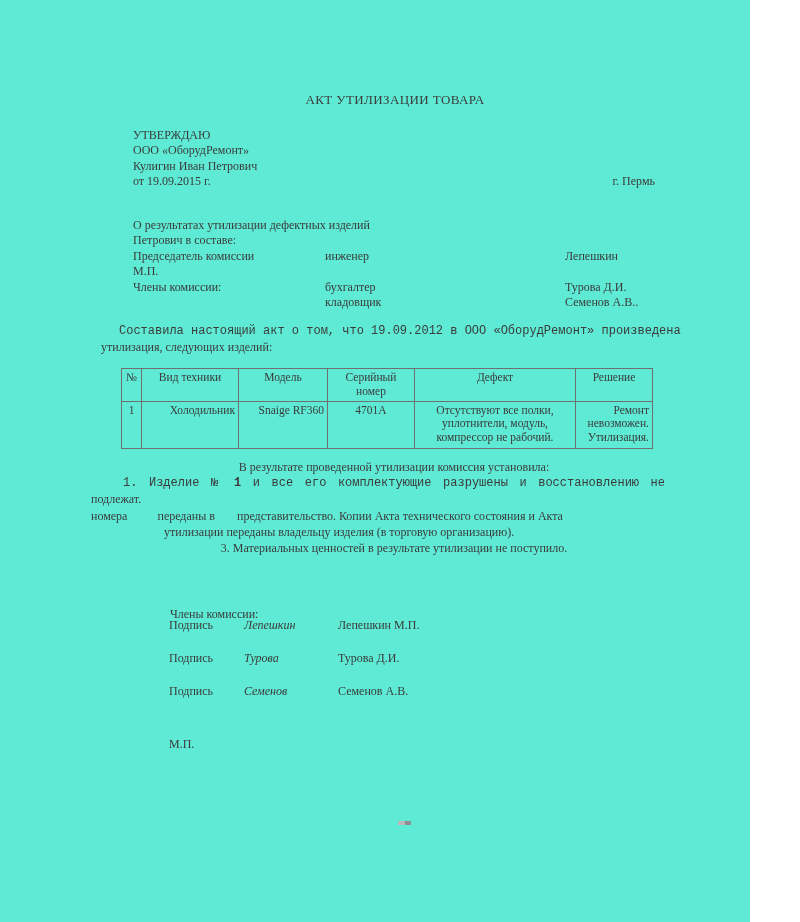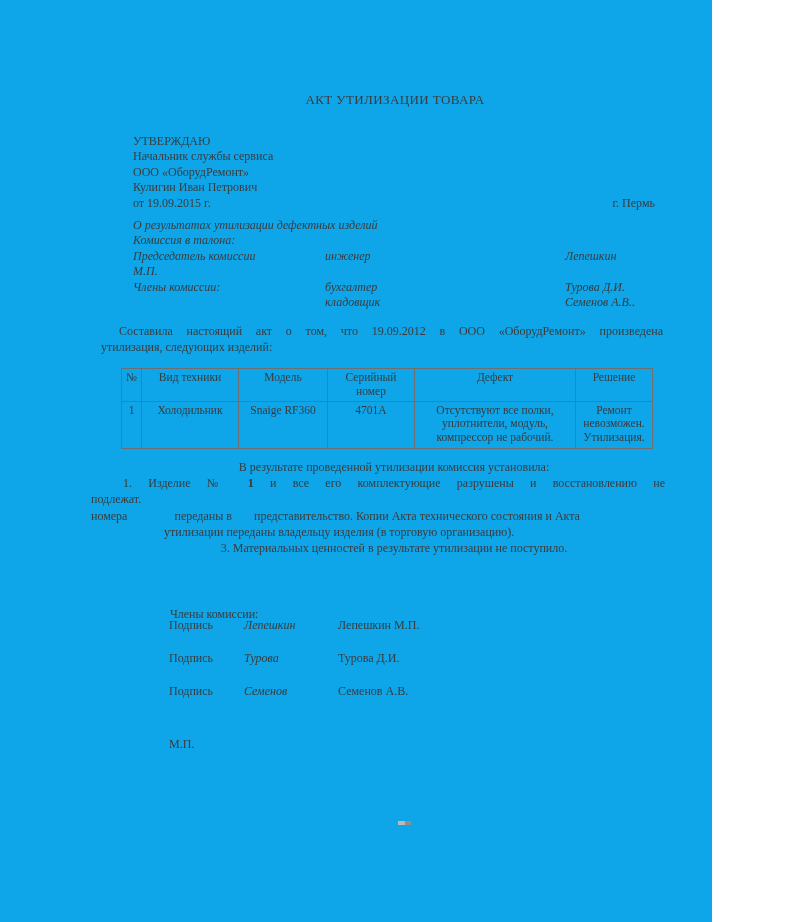--- a/index.html
+++ b/index.html
@@ -13,70 +13,71 @@
     font-family: "Liberation Serif", "DejaVu Serif", serif;
     color: #3b3b3b;
     font-size: 12px;
     position: relative;
     overflow: hidden;
   }
   .page {
     position: relative;
     width: 712px;
     height: 922px;
-    background: #0ea5e9;
+    background: #5eead4;
+    padding-left: 38px;
   }
   .doc-title {
     position: absolute;
     top: 92px;
     left: 0;
     width: 790px;
     text-align: center;
     font-size: 13px;
     letter-spacing: 0.4px;
   }
   
   .approval {
     position: absolute;
-    top: 134px;
+    top: 128px;
     left: 133px;
     width: 522px;
     line-height: 15.4px;
   }
   .approval .line5 {
     display: flex;
     justify-content: space-between;
     align-items: flex-end;
   }
   
   .about {
     position: absolute;
     top: 218px;
     left: 133px;
     width: 532px;
     line-height: 15.4px;
-    font-style: italic;
   }
   .commission-grid {
     display: grid;
     grid-template-columns: 192px 240px 1fr;
     line-height: 15.4px;
   }
   
   .statement {
     position: absolute;
     top: 324px;
     left: 101px;
     width: 562px;
     line-height: 15.6px;
   }
   .jl {
     text-align: justify;
     text-align-last: justify;
     white-space: nowrap;
+    font-family: Liberation Mono, monospace;
   }
   .ind18 { text-indent: 18px; }
   .ind32 { text-indent: 32px; text-align: center; }
   .ind73 { text-indent: 73px; }
   
   .act-table {
     position: absolute;
     top: 368px;
     left: 121px;
     border-collapse: collapse;
@@ -93,31 +94,31 @@
   }
   .act-table th { text-align: center; height: 26px; }
   .act-table td { height: 42px; }
   .c-num    { width: 20px; }
   .c-type   { width: 97px; }
   .c-model  { width: 89px; }
   .c-serial { width: 87px; }
   .c-defect { width: 161px; }
   .c-dec    { width: 77px; }
   .td-center { text-align: center; }
-  .td-left   { text-align: center; padding-left: 6px; }
+  .td-left   { text-align: right; padding-left: 6px; }
   
   .findings {
     position: absolute;
     top: 459px;
     left: 91px;
     width: 574px;
     line-height: 16.2px;
   }
   .b { font-weight: bold; }
-  .gap-a { margin-left: 47px; }
+  .gap-a { margin-left: 30px; }
   .gap-b { margin-left: 22px; }
   
   .sign-heading {
     position: absolute;
     top: 607px;
     left: 170px;
   }
   .sig-rows {
     position: absolute;
     top: 618px;
@@ -155,32 +156,31 @@
 </style>
 </head>
 <body>
 
 <div class="page">
 
   <div class="doc-title">АКТ УТИЛИЗАЦИИ ТОВАРА</div>
 
   <div class="approval">
     <div>УТВЕРЖДАЮ</div>
-    <div>Начальник службы сервиса</div>
     <div>ООО «ОборудРемонт»</div>
     <div>Кулигин Иван Петрович</div>
     <div class="line5">
       <span>от 19.09.2015 г.</span>
       <span>г. Пермь</span>
     </div>
   </div>
 
   <div class="about">
     <div>О результатах утилизации дефектных изделий</div>
-    <div>Комиссия в талона:</div>
+    <div>Петрович в составе:</div>
     <div class="commission-grid">
       <div>Председатель комиссии</div>
       <div>инженер</div>
       <div>Лепешкин</div>
 
       <div>М.П.</div>
       <div></div>
       <div></div>
 
       <div>Члены комиссии:</div>

